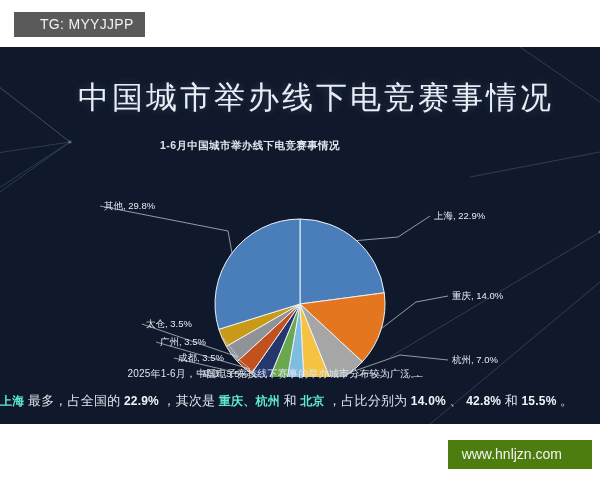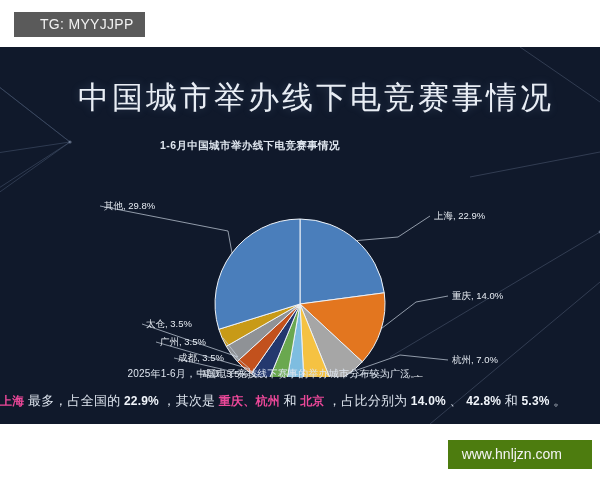--- a/index.html
+++ b/index.html
@@ -59,21 +59,21 @@
   }
   .leader{stroke:#c9d3e0;stroke-width:.7;fill:none;}
 
   
   .foot{
     position:absolute;left:0;width:548px;text-align:center;
     color:#dde4ee;
   }
   .foot-1{top:320px;font-size:10px;letter-spacing:.2px;}
   .foot-2{top:345px;font-size:12px;letter-spacing:.2px;white-space:nowrap;}
-  .hl{color:#ec4899;font-weight:bold;}
+  .hl{color:#5eead4;font-weight:bold;}
   .num{color:#f0f4fa;font-weight:bold;font-size:12px;}
   .sm{font-size:13px;}
 
   
   .watermark{
     position:absolute;right:8px;bottom:11px;
     background:#4d7c0f;color:#f4f4f4;
     font-size:14px;padding:7px 30px 8px 14px;
     line-height:1;white-space:nowrap;
   }
@@ -154,21 +154,21 @@
       <span class="num">22.9%</span>
       <span class="sm">，其次是</span>
       <span class="hl">重庆、杭州</span>
       <span class="sm">和</span>
       <span class="hl">北京</span>
       <span class="sm">，占比分别为</span>
       <span class="num">14.0%</span>
       <span class="sm">、</span>
       <span class="num">42.8%</span>
       <span class="sm">和</span>
-      <span class="num">5.3%</span>
+      <span class="num">15.5%</span>
       <span class="sm">。</span>
     </div>
 
   </div>
 
   <div class="watermark">www.hnljzn.com</div>
 
 </div>
 
 </body></html>

